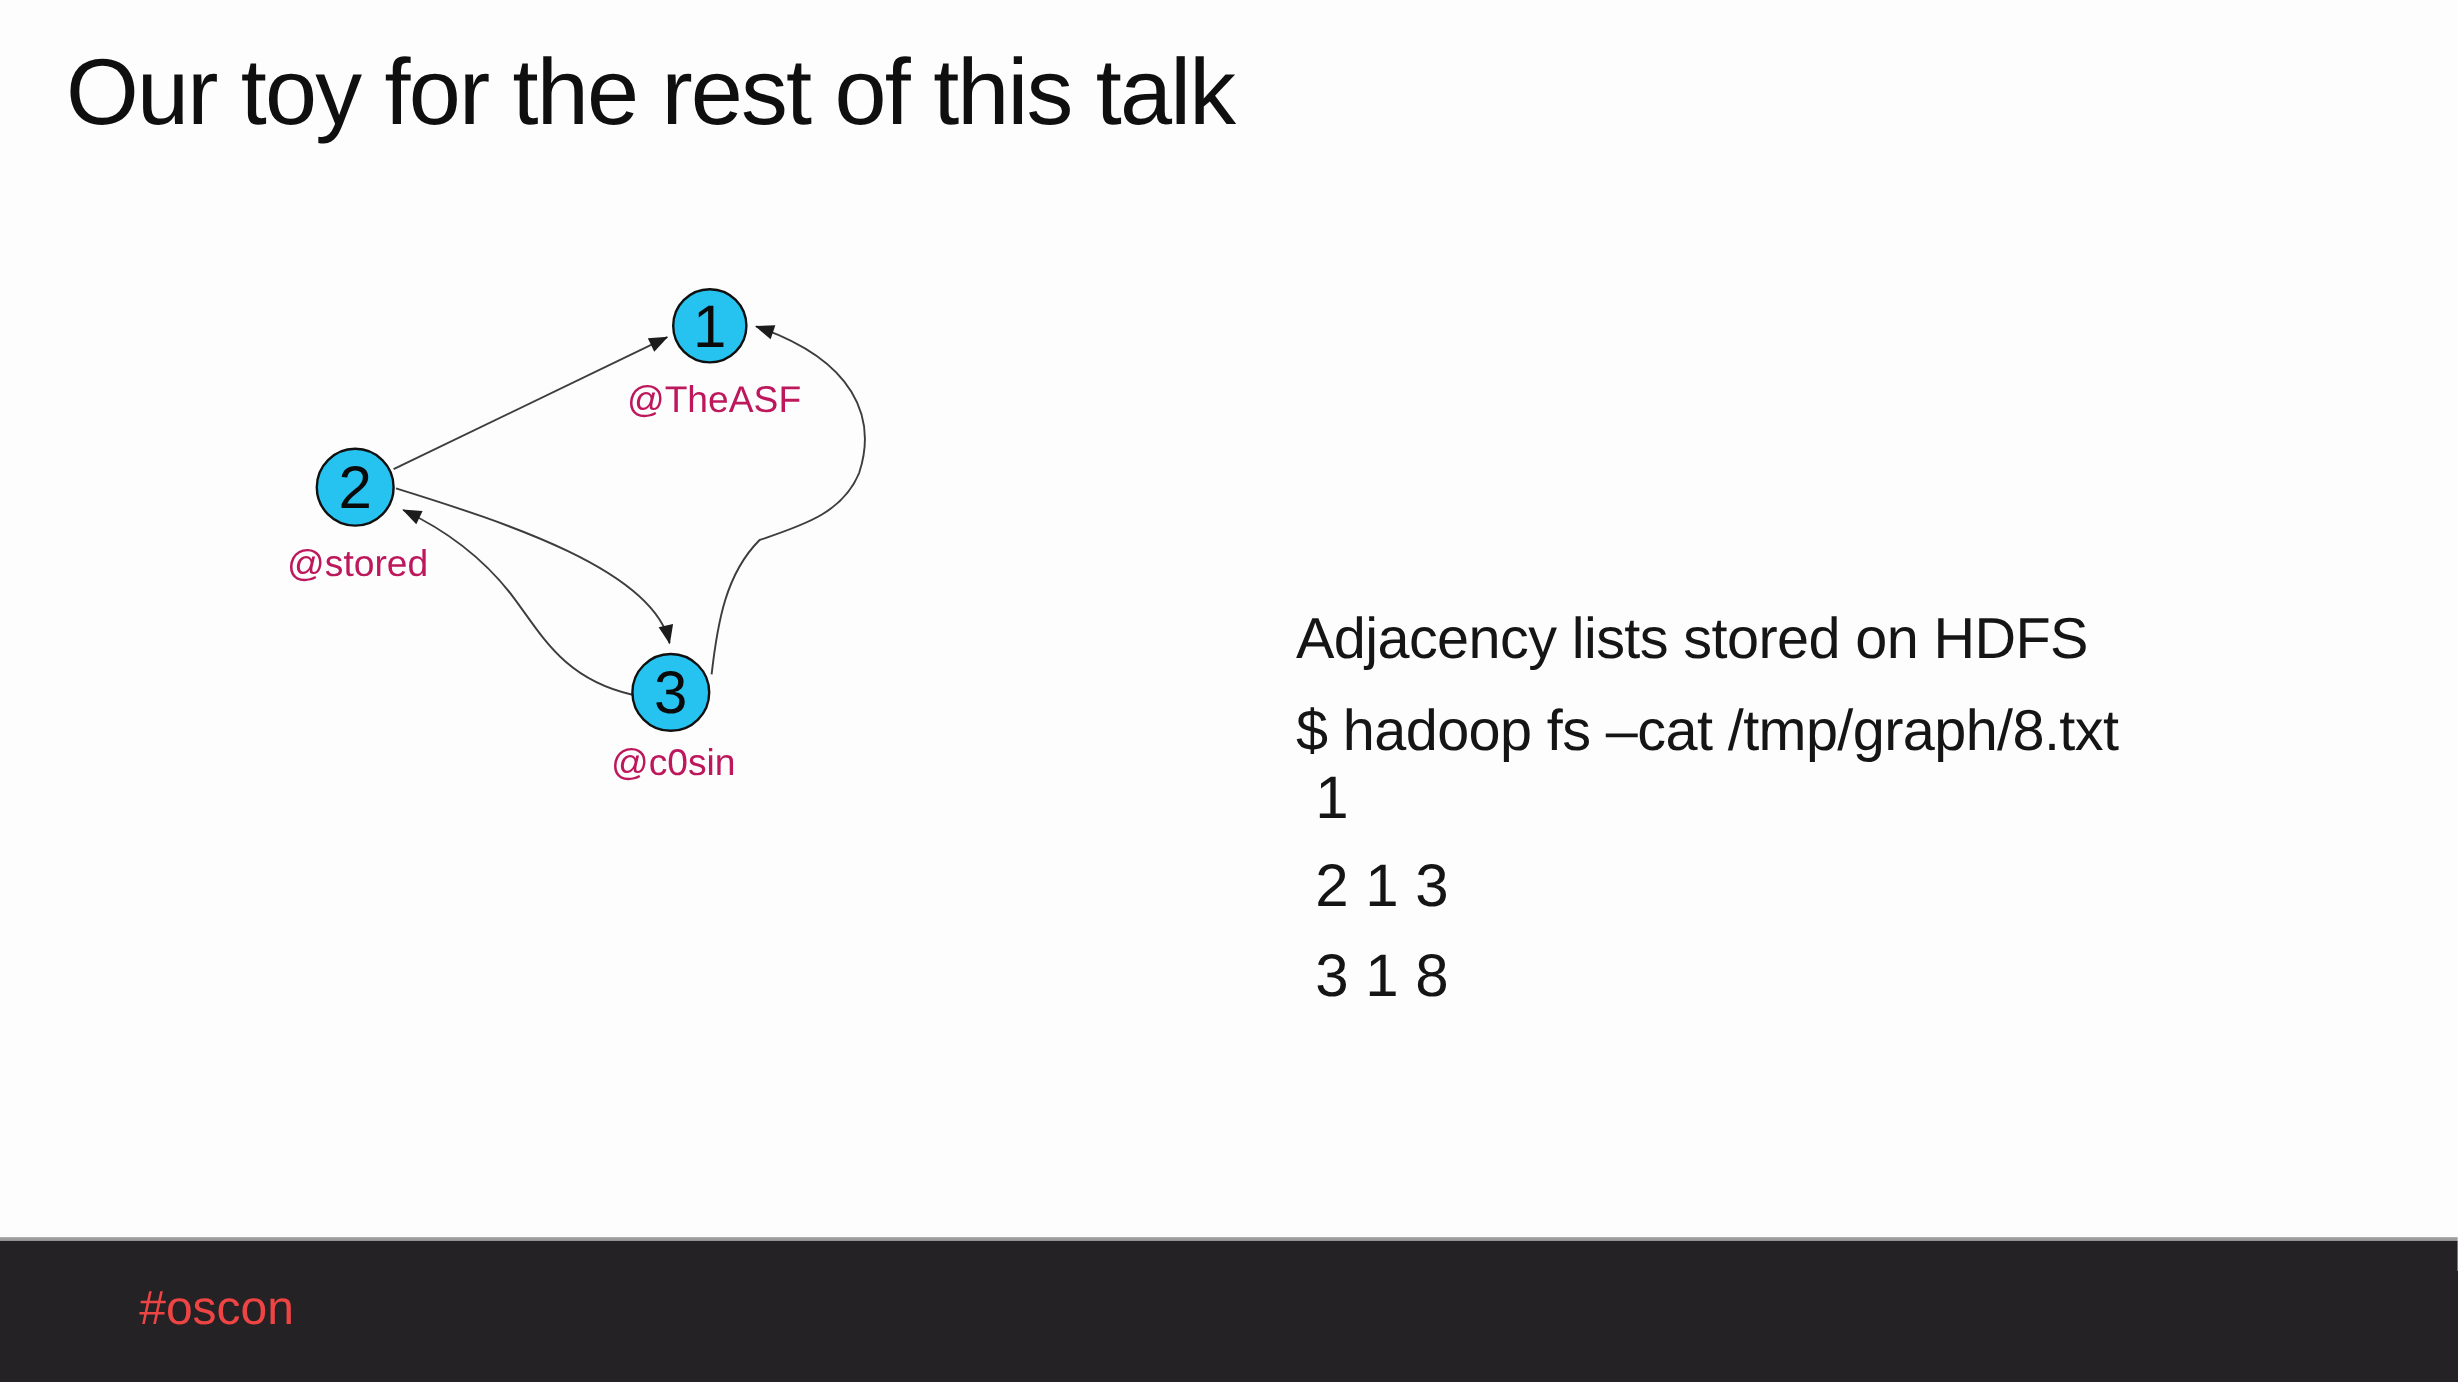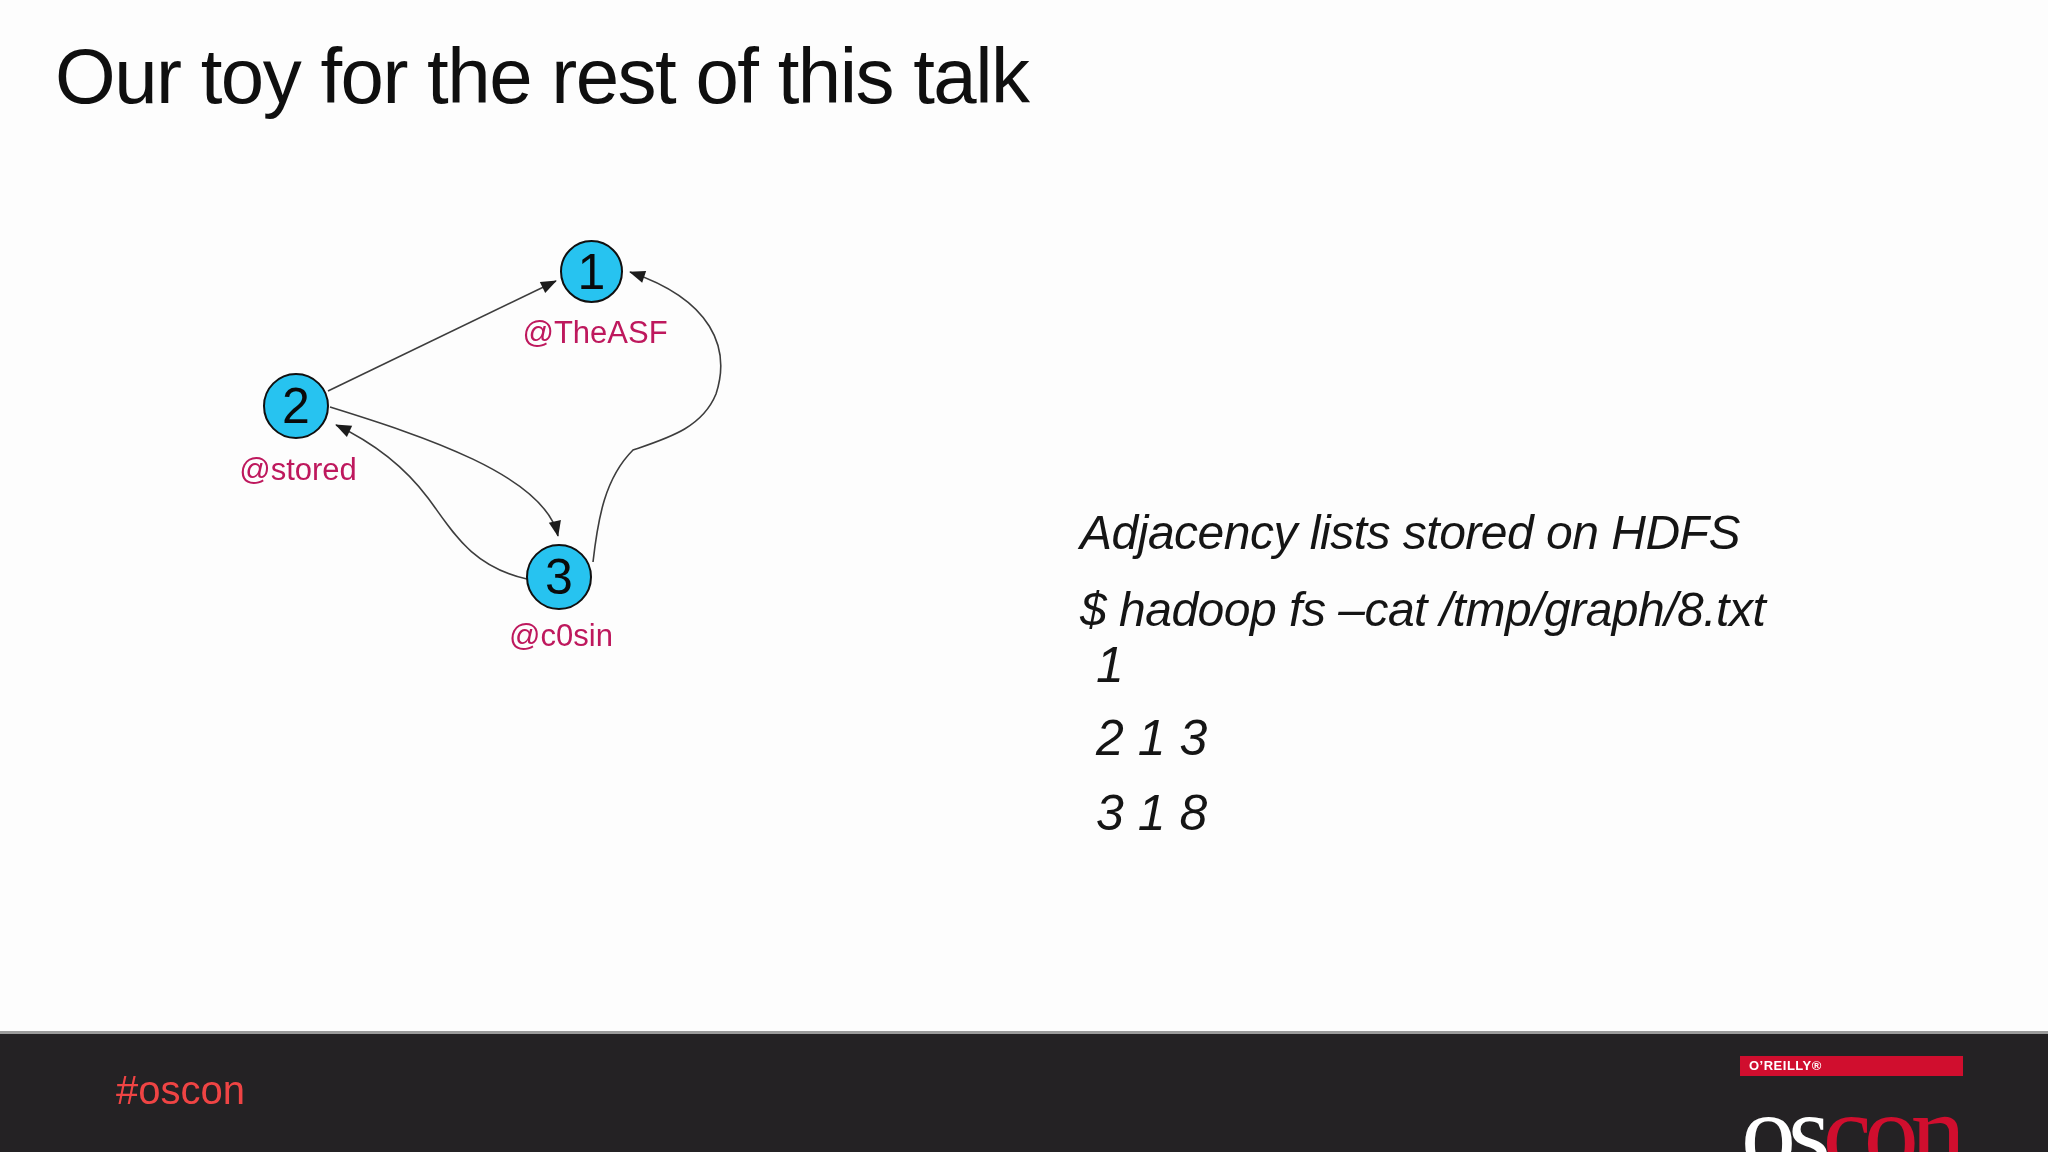--- a/index.html
+++ b/index.html
@@ -34,21 +34,21 @@
     line-height:1;
   }
   .node.small { width:63px; height:63px; }
   .node-label {
     font-size:31px; line-height:1.2; color:#be185d;
     transform:translateX(-50%);
     white-space:nowrap;
   }
 
   
-  .body-text { line-height:1; white-space:nowrap; color:#151515;font-style:italic; }
+  .body-text { line-height:1; white-space:nowrap; color:#151515; }
   .heading   { left:1080px; top:509px; font-size:48px; letter-spacing:-0.5px; }
   .command   { left:1080px; top:586px; font-size:48px; letter-spacing:-0.5px; }
   .file-line { left:1096px; font-size:50px; }
   .file-line-0 { top:640px; }
   .file-line-1 { top:713px; }
   .file-line-2 { top:788px; }
 
   
   .footer-seam { left:0; top:1031px; width:2048px; height:3px; background:#9c9c9c; }
   .footer-bar  { left:0; top:1034px; width:2048px; height:118px; background:#242224; }
@@ -109,19 +109,13 @@
 
 <div class="abs body-text heading">Adjacency lists stored on HDFS</div>
 <div class="abs body-text command">$ hadoop fs –cat /tmp/graph/8.txt</div>
 <div class="abs body-text file-line file-line-0">1</div>
 <div class="abs body-text file-line file-line-1">2 1 3</div>
 <div class="abs body-text file-line file-line-2">3 1 8</div>
 
 <div class="abs footer-seam"></div>
 <div class="abs footer-bar">
   <div class="abs hashtag" style="top:36px;">#oscon</div>
-  <div class="abs logo" style="top:16px;">
-    <div class="logo-redbar">O’REILLY®</div>
-    <div class="logo-wordmark" style="top:27px;">
-      <span class="logo-os">os</span><span class="logo-con">con</span>
-    </div>
-  </div>
 </div>
 
 </body></html>

